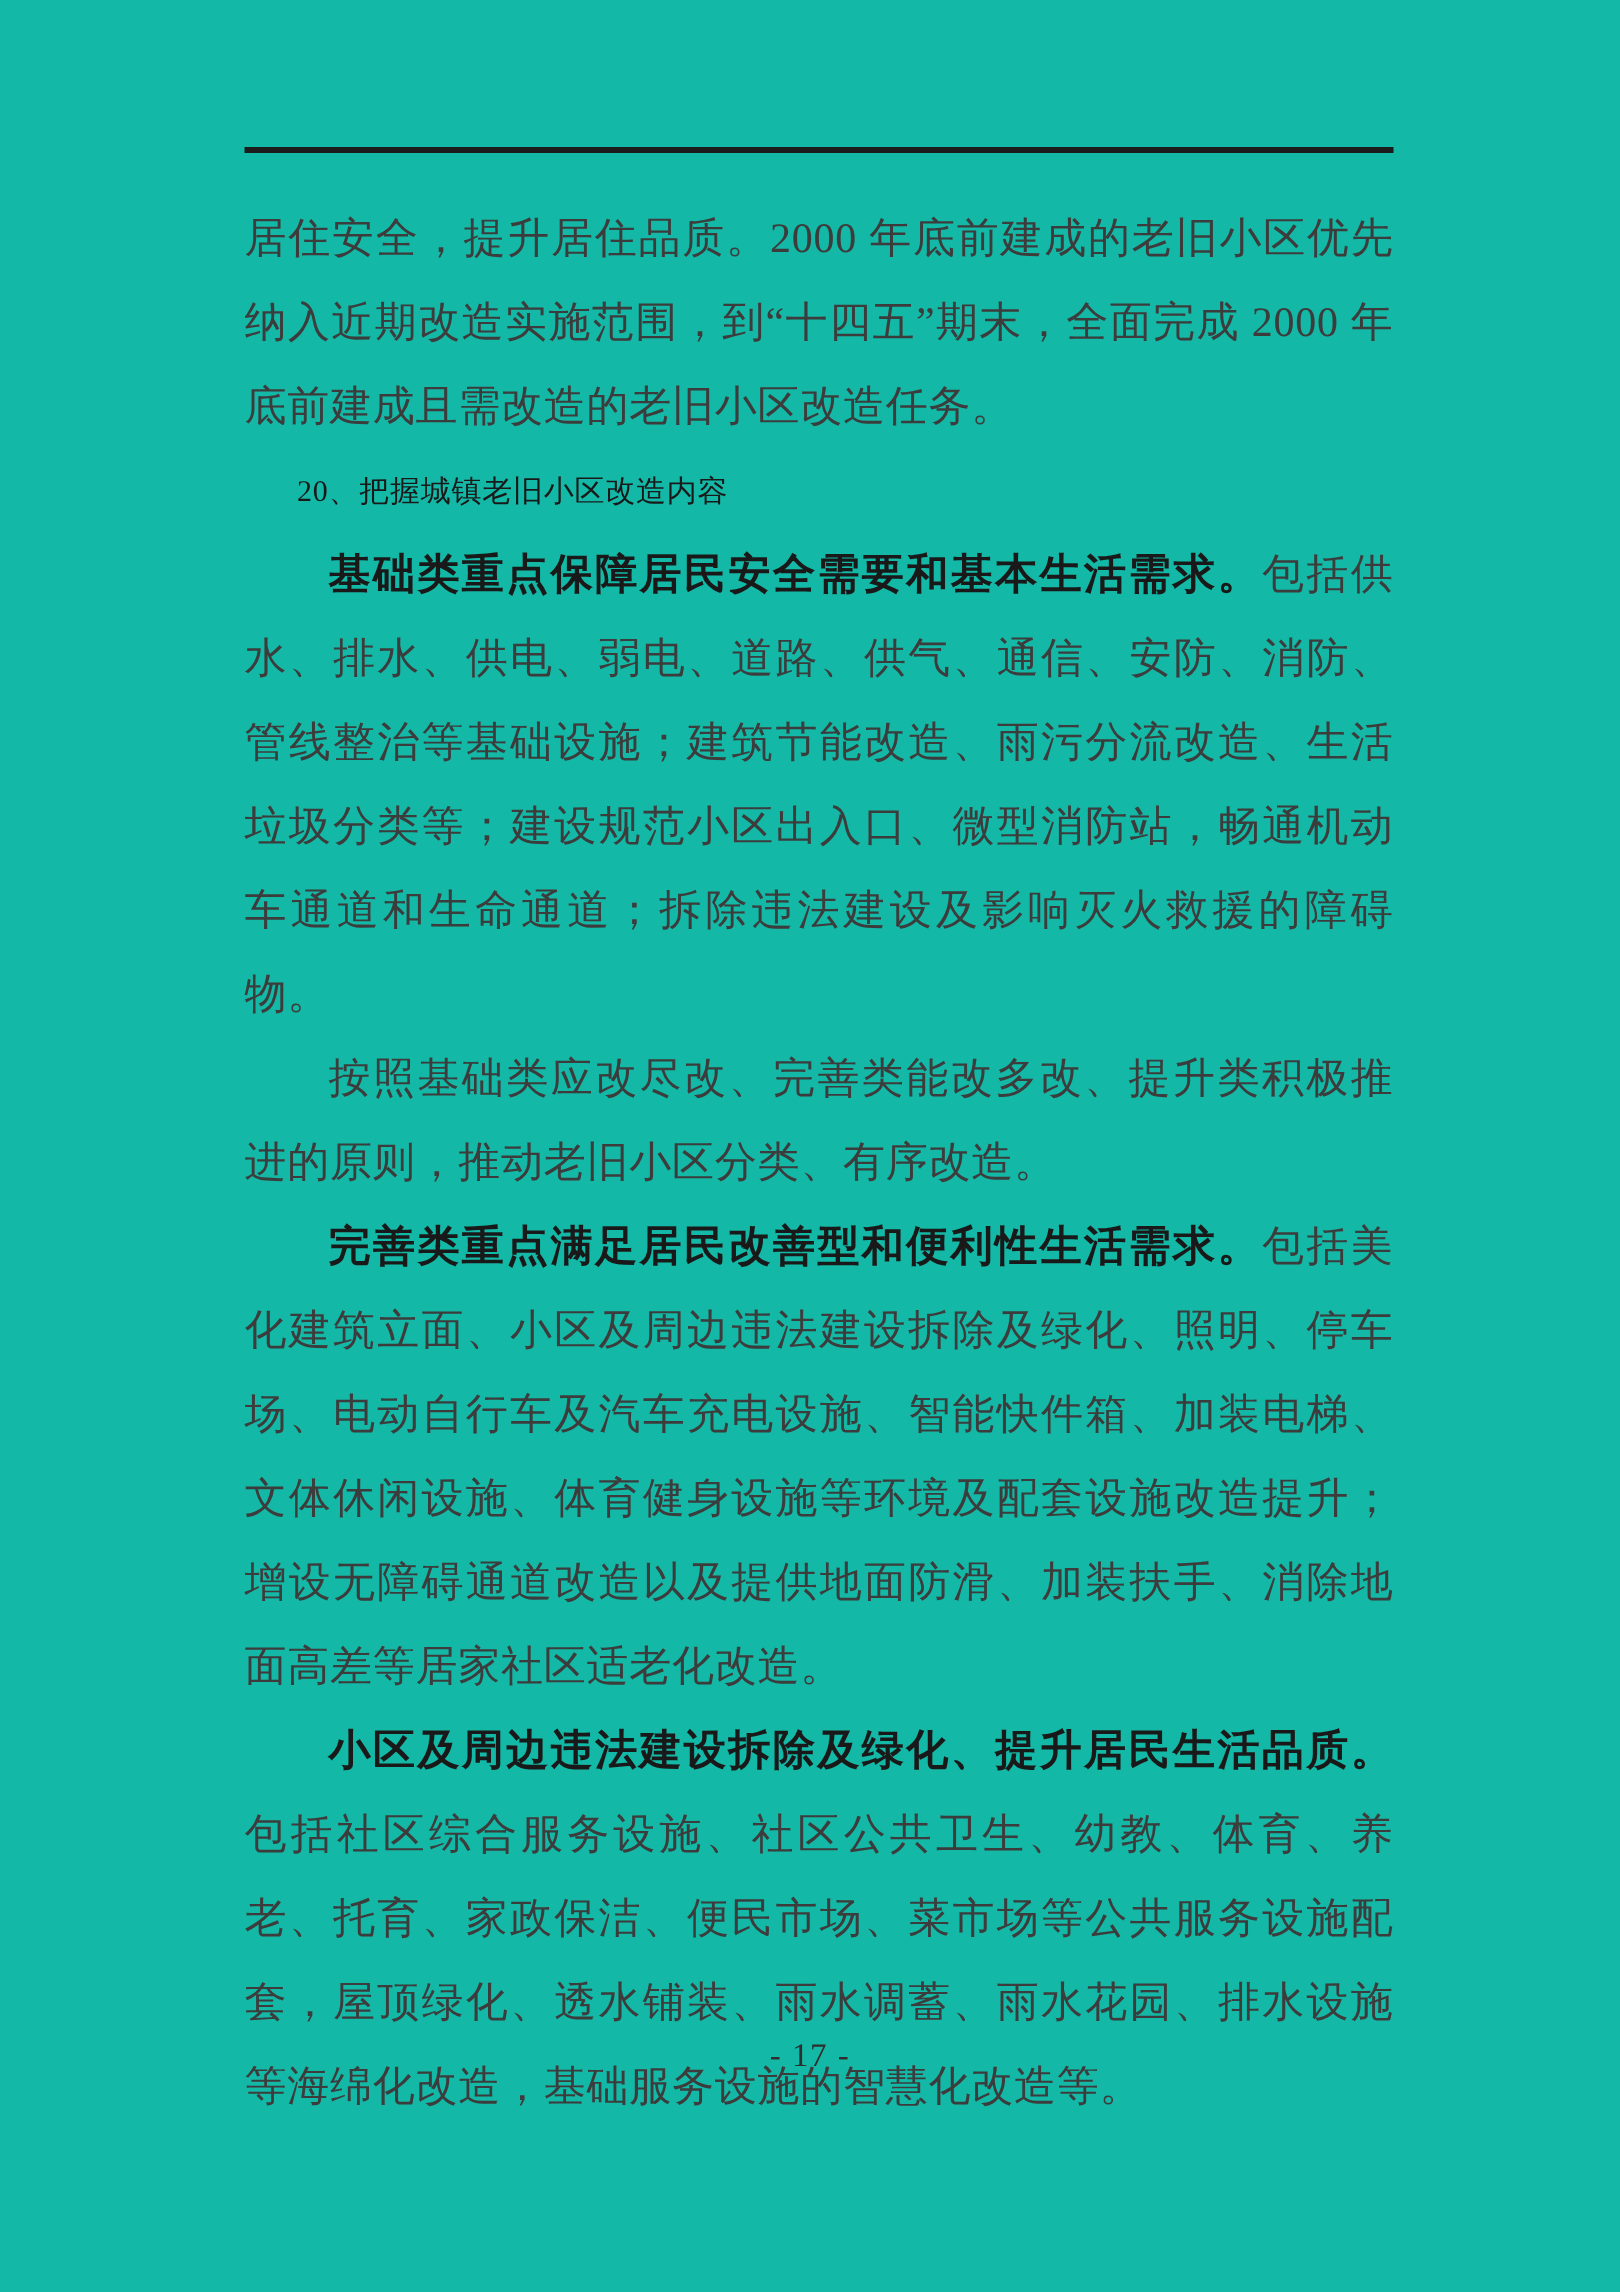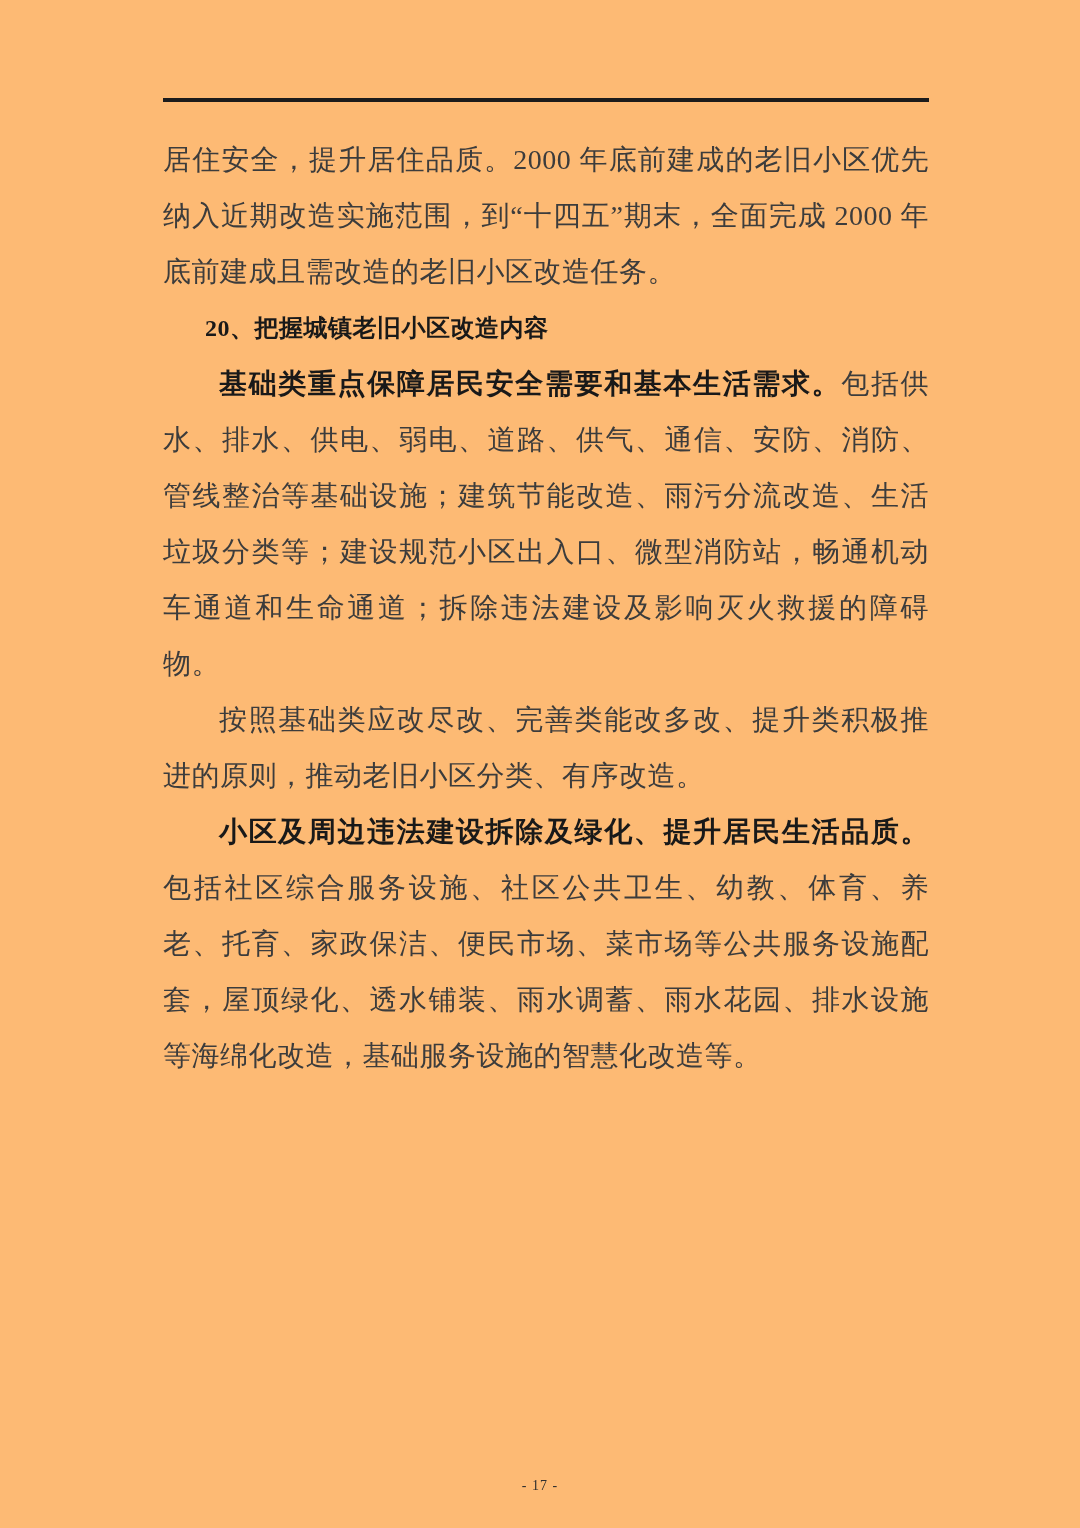--- a/index.html
+++ b/index.html
@@ -4,21 +4,21 @@
 <style>
   html, body {
     margin: 0;
     padding: 0;
     background: #ffffff;
   }
   .page {
     position: relative;
     width: 1080px;
     height: 1528px;
-    background: #fdba74;
+    background: #14b8a6;
     overflow: hidden;
     font-family: "Liberation Serif", "DejaVu Serif", serif;
   }
   .content {
     position: absolute;
     left: 163px;
     top: 0;
     width: 766px;
   }
   .header-rule {
@@ -36,42 +36,42 @@
     text-justify: inter-ideograph;
   }
   .text-block p {
     margin: 0;
     padding: 0;
   }
   .indent {
     text-indent: 2em;
   }
   .heading {
-    font-weight: bold;
+    font-weight: normal;
     color: #191919;
-    font-size: 24px;
+    font-size: 20px;
     text-align: left;
   }
   .h-num {
     text-indent: 1.75em;
   }
   .h-seven {
     text-indent: 1.25em;
   }
   .lead {
     font-weight: bold;
     color: #191919;
   }
   .page-number {
     position: absolute;
     left: 0;
-    top: 1472px;
+    top: 1356px;
     width: 1080px;
     text-align: center;
-    font-size: 14px;
+    font-size: 22px;
     line-height: 28px;
     color: #2e2e2e;
     letter-spacing: 1px;
     font-family: "Liberation Serif", "DejaVu Serif", serif;
   }
 </style>
 </head>
 <body>
 
 <div class="page">
@@ -82,20 +82,21 @@
     <div class="text-block">
 
       <p class="body-text">居住安全，提升居住品质。2000 年底前建成的老旧小区优先纳入近期改造实施范围，到“十四五”期末，全面完成 2000 年底前建成且需改造的老旧小区改造任务。</p>
 
       <p class="heading h-num">20、把握城镇老旧小区改造内容</p>
 
       <p class="body-text indent"><span class="lead">基础类重点保障居民安全需要和基本生活需求。</span><span>包括供水、排水、供电、弱电、道路、供气、通信、安防、消防、管线整治等基础设施；建筑节能改造、雨污分流改造、生活垃圾分类等；建设规范小区出入口、微型消防站，畅通机动车通道和生命通道；拆除违法建设及影响灭火救援的障碍物。</span></p>
 
       <p class="body-text indent">按照基础类应改尽改、完善类能改多改、提升类积极推进的原则，推动老旧小区分类、有序改造。</p>
 
+      <p class="body-text indent"><span class="lead">完善类重点满足居民改善型和便利性生活需求。</span><span>包括美化建筑立面、小区及周边违法建设拆除及绿化、照明、停车场、电动自行车及汽车充电设施、智能快件箱、加装电梯、文体休闲设施、体育健身设施等环境及配套设施改造提升；增设无障碍通道改造以及提供地面防滑、加装扶手、消除地面高差等居家社区适老化改造。</span></p>
 
       <p class="body-text indent"><span class="lead">小区及周边违法建设拆除及绿化、提升居民生活品质。</span><span>包括社区综合服务设施、社区公共卫生、幼教、体育、养老、托育、家政保洁、便民市场、菜市场等公共服务设施配套，屋顶绿化、透水铺装、雨水调蓄、雨水花园、排水设施等海绵化改造，基础服务设施的智慧化改造等。</span></p>
 
 
     </div>
   </div>
 
   <div class="page-number">- 17 -</div>
 </div>
 

